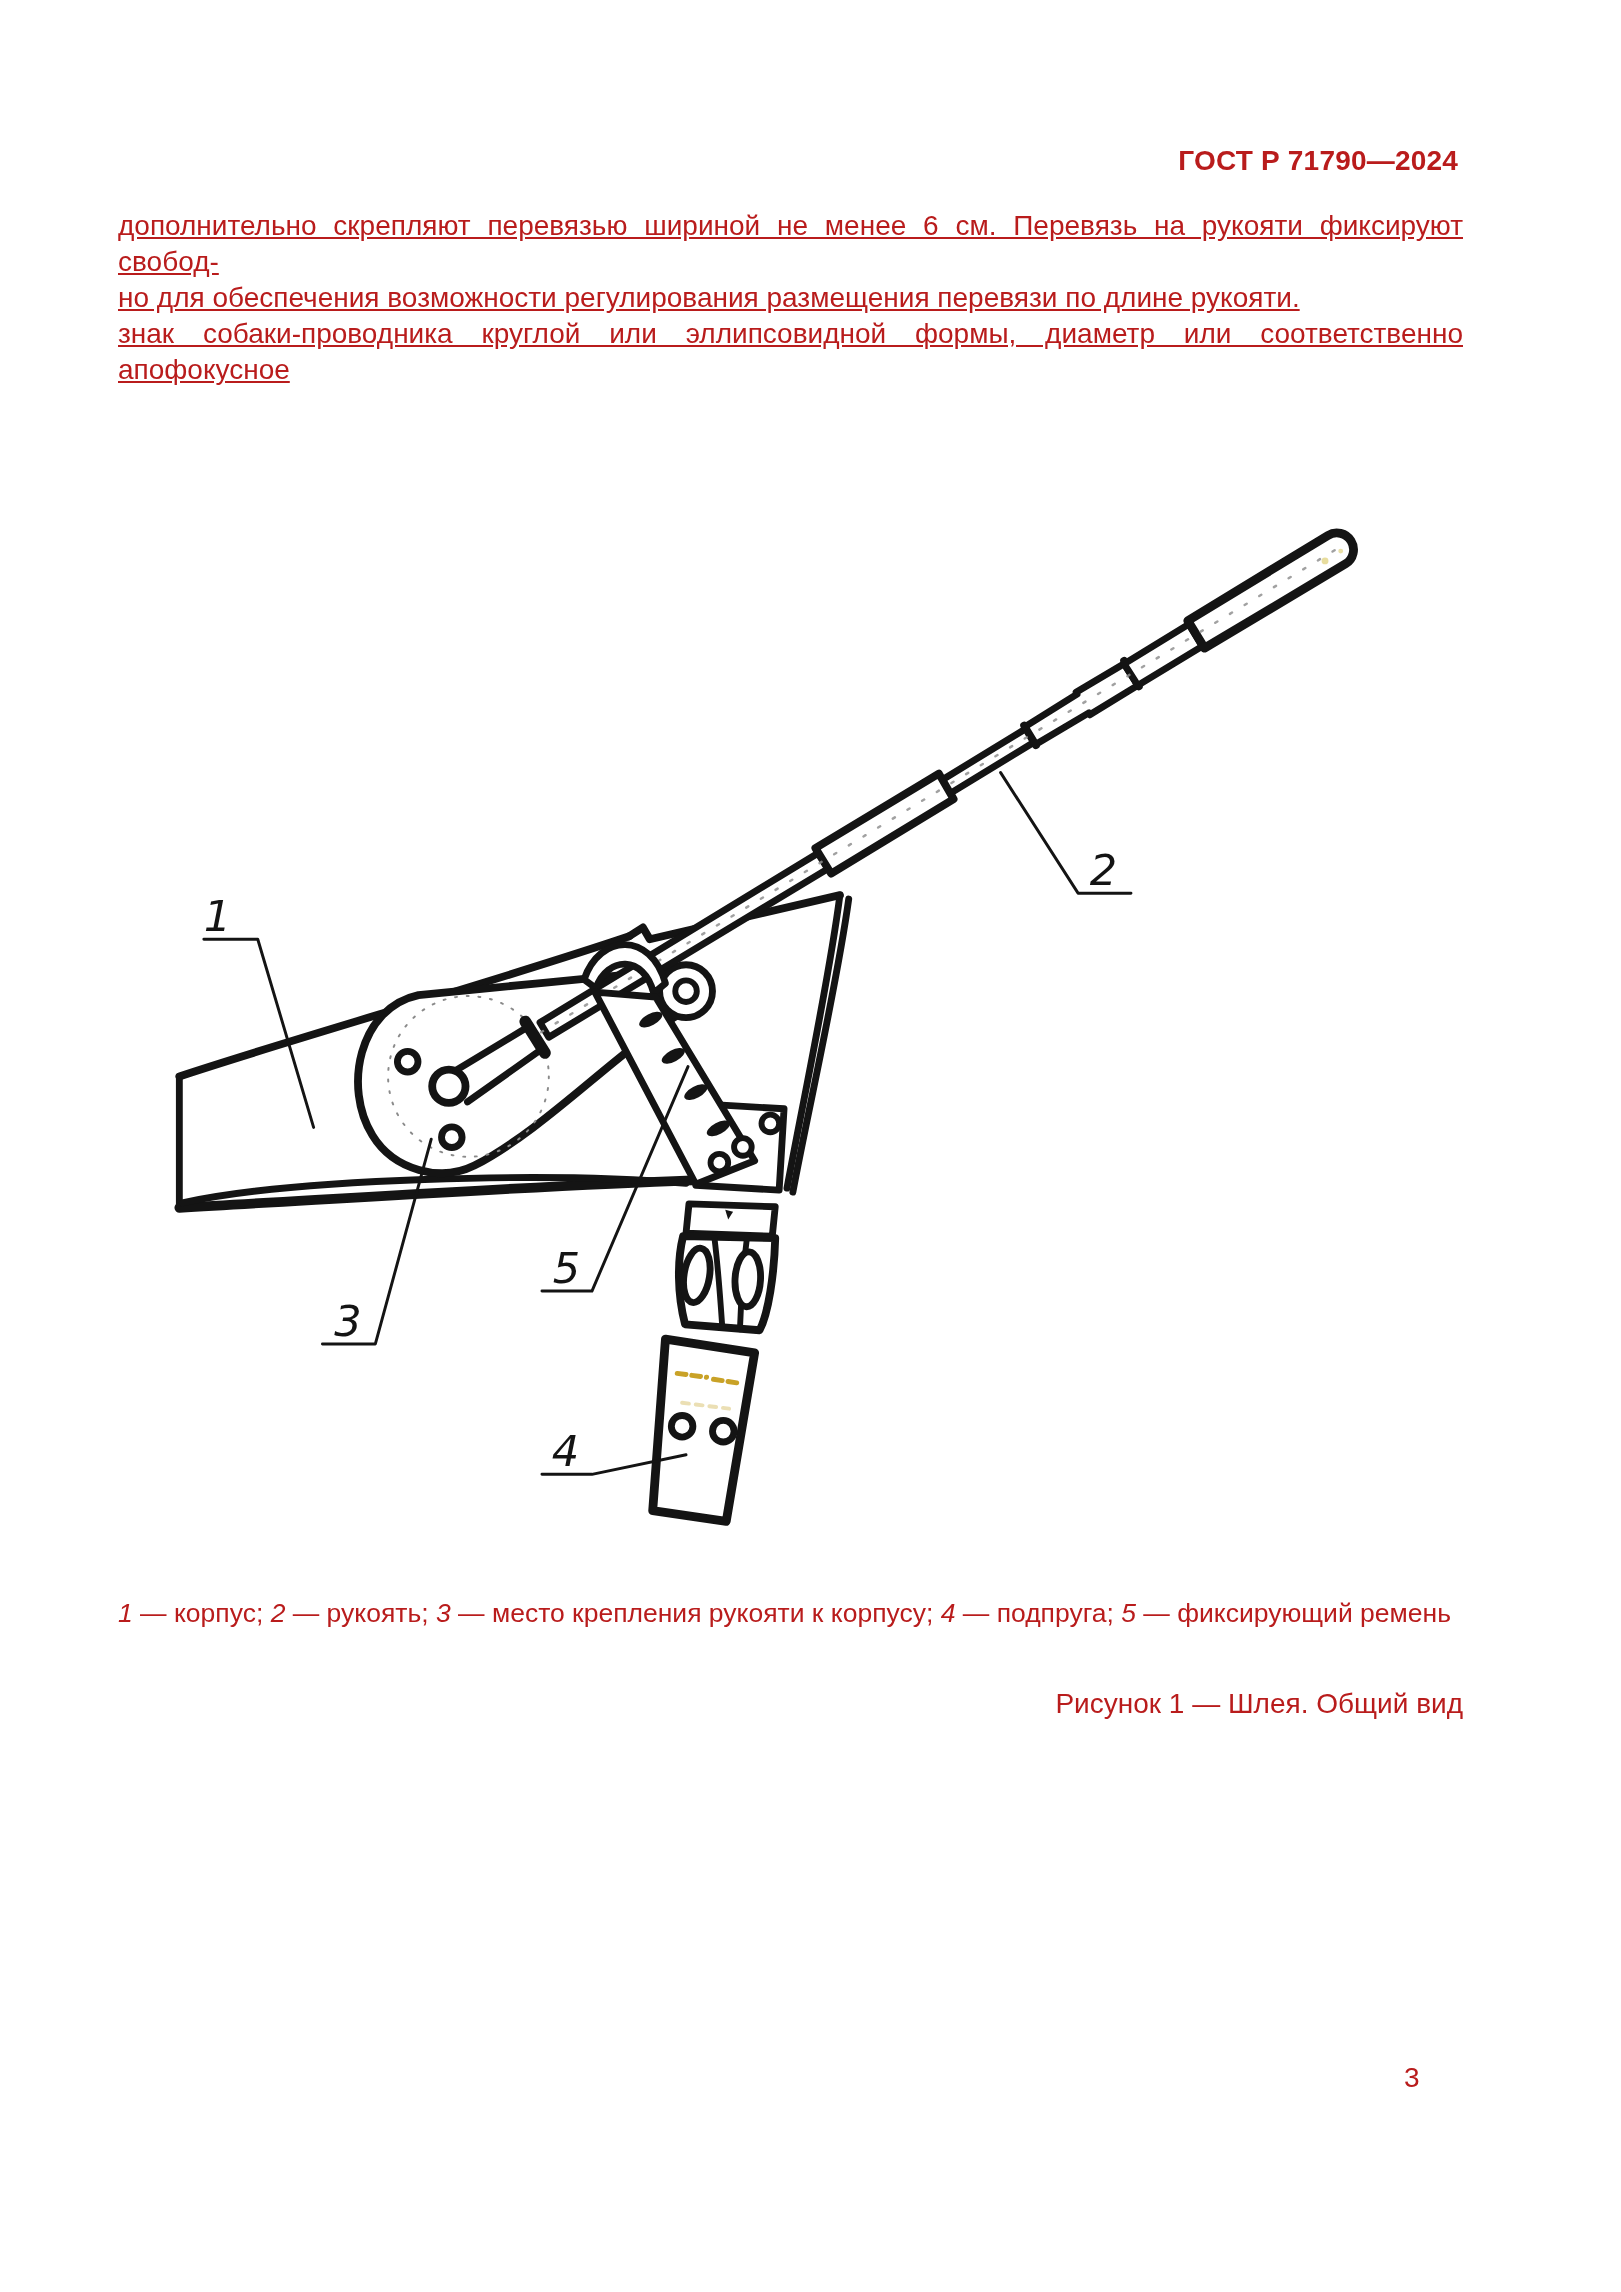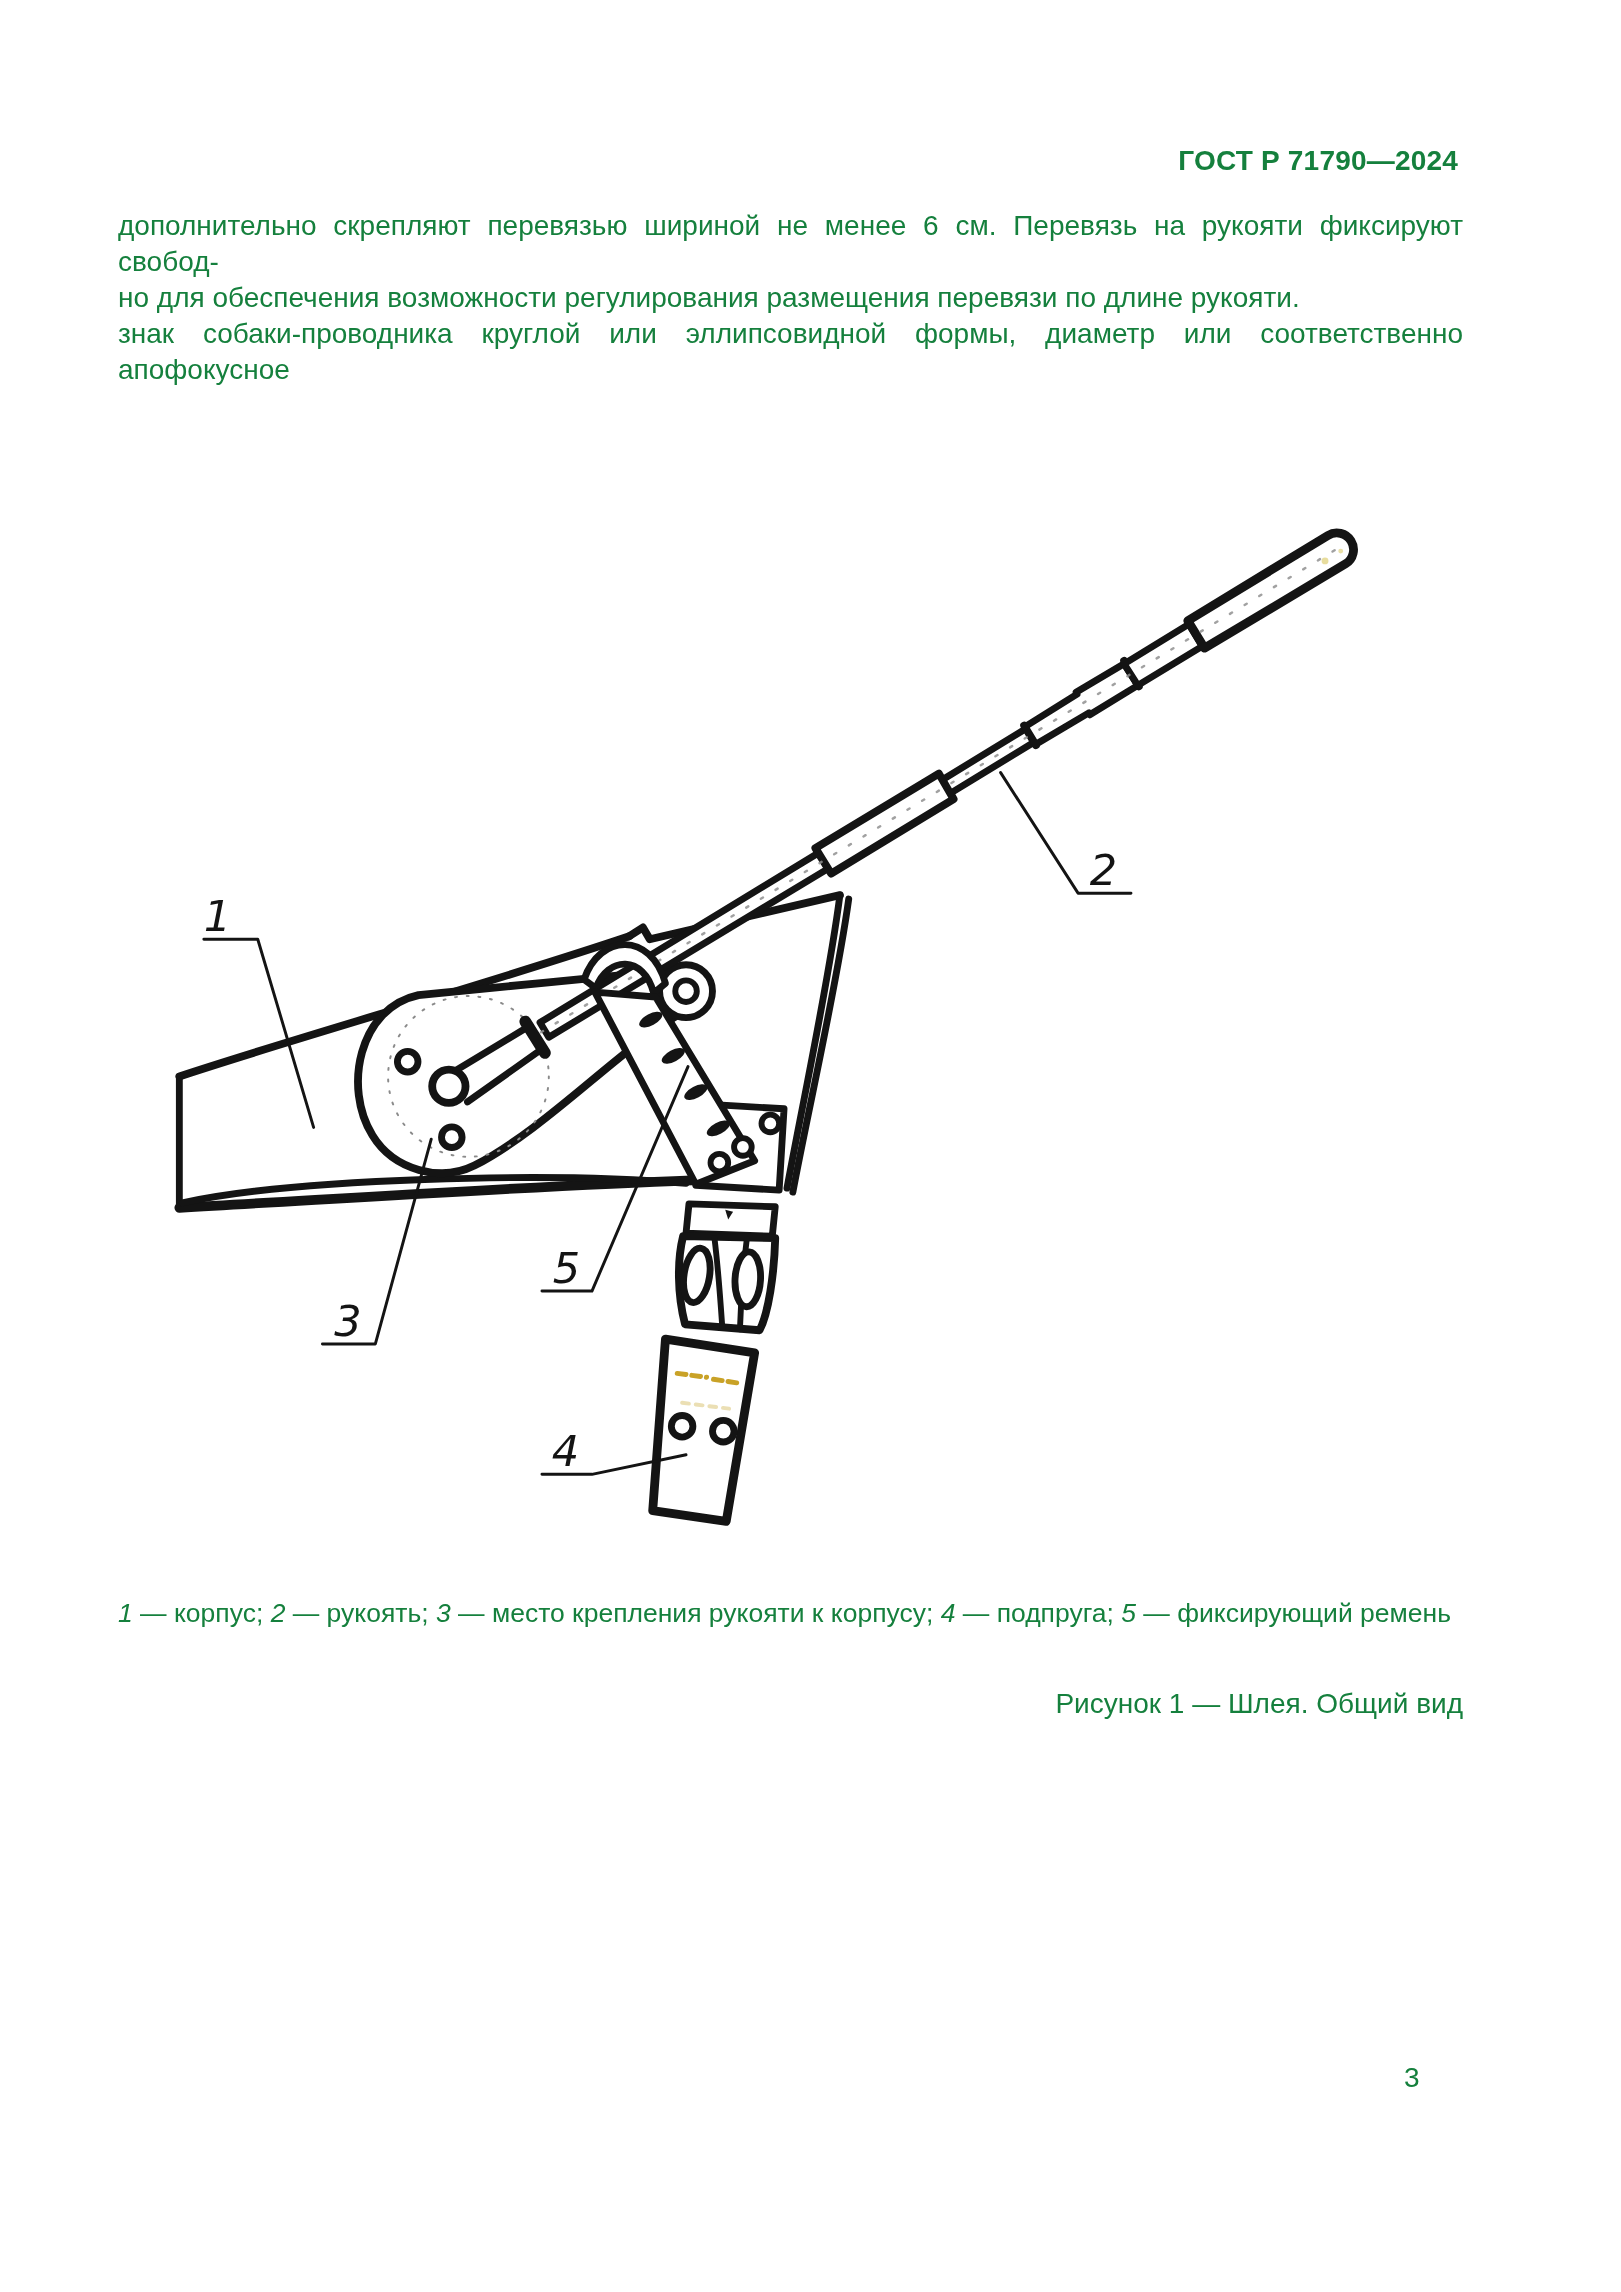--- a/index.html
+++ b/index.html
@@ -1,36 +1,36 @@
 <!DOCTYPE html>
 <html><head>
 <meta charset="utf-8">
 <style>
   html,body{margin:0;padding:0;background:#e8e8e8;}
   #page{
     position:relative;
     width:1621px;height:2293px;
     background:#ffffff;
     font-family:"Liberation Sans", sans-serif;
-    color:#15803d;
+    color:#b91c1c;
     overflow:hidden;
   }
   #header{
     position:absolute;
     top:145px;right:163px;
     font-size:28px;font-weight:bold;
     letter-spacing:0.2px;
     white-space:nowrap;
   }
   #bodytext{
     position:absolute;
     left:118px;top:208px;width:1345px;
     font-size:28px;line-height:36px;
   }
-  .line{white-space:normal;}
+  .line{white-space:normal;text-decoration:underline;}
   .line.j{text-align:justify;text-align-last:justify;}
   .line.ind{padding-left:63px;}
   #figure-svg{position:absolute;left:0;top:0;}
   #legend{
     position:absolute;
     left:118px;top:1598px;width:1345px;
     text-align:left;
     font-size:26.5px;
     white-space:nowrap;
   }

